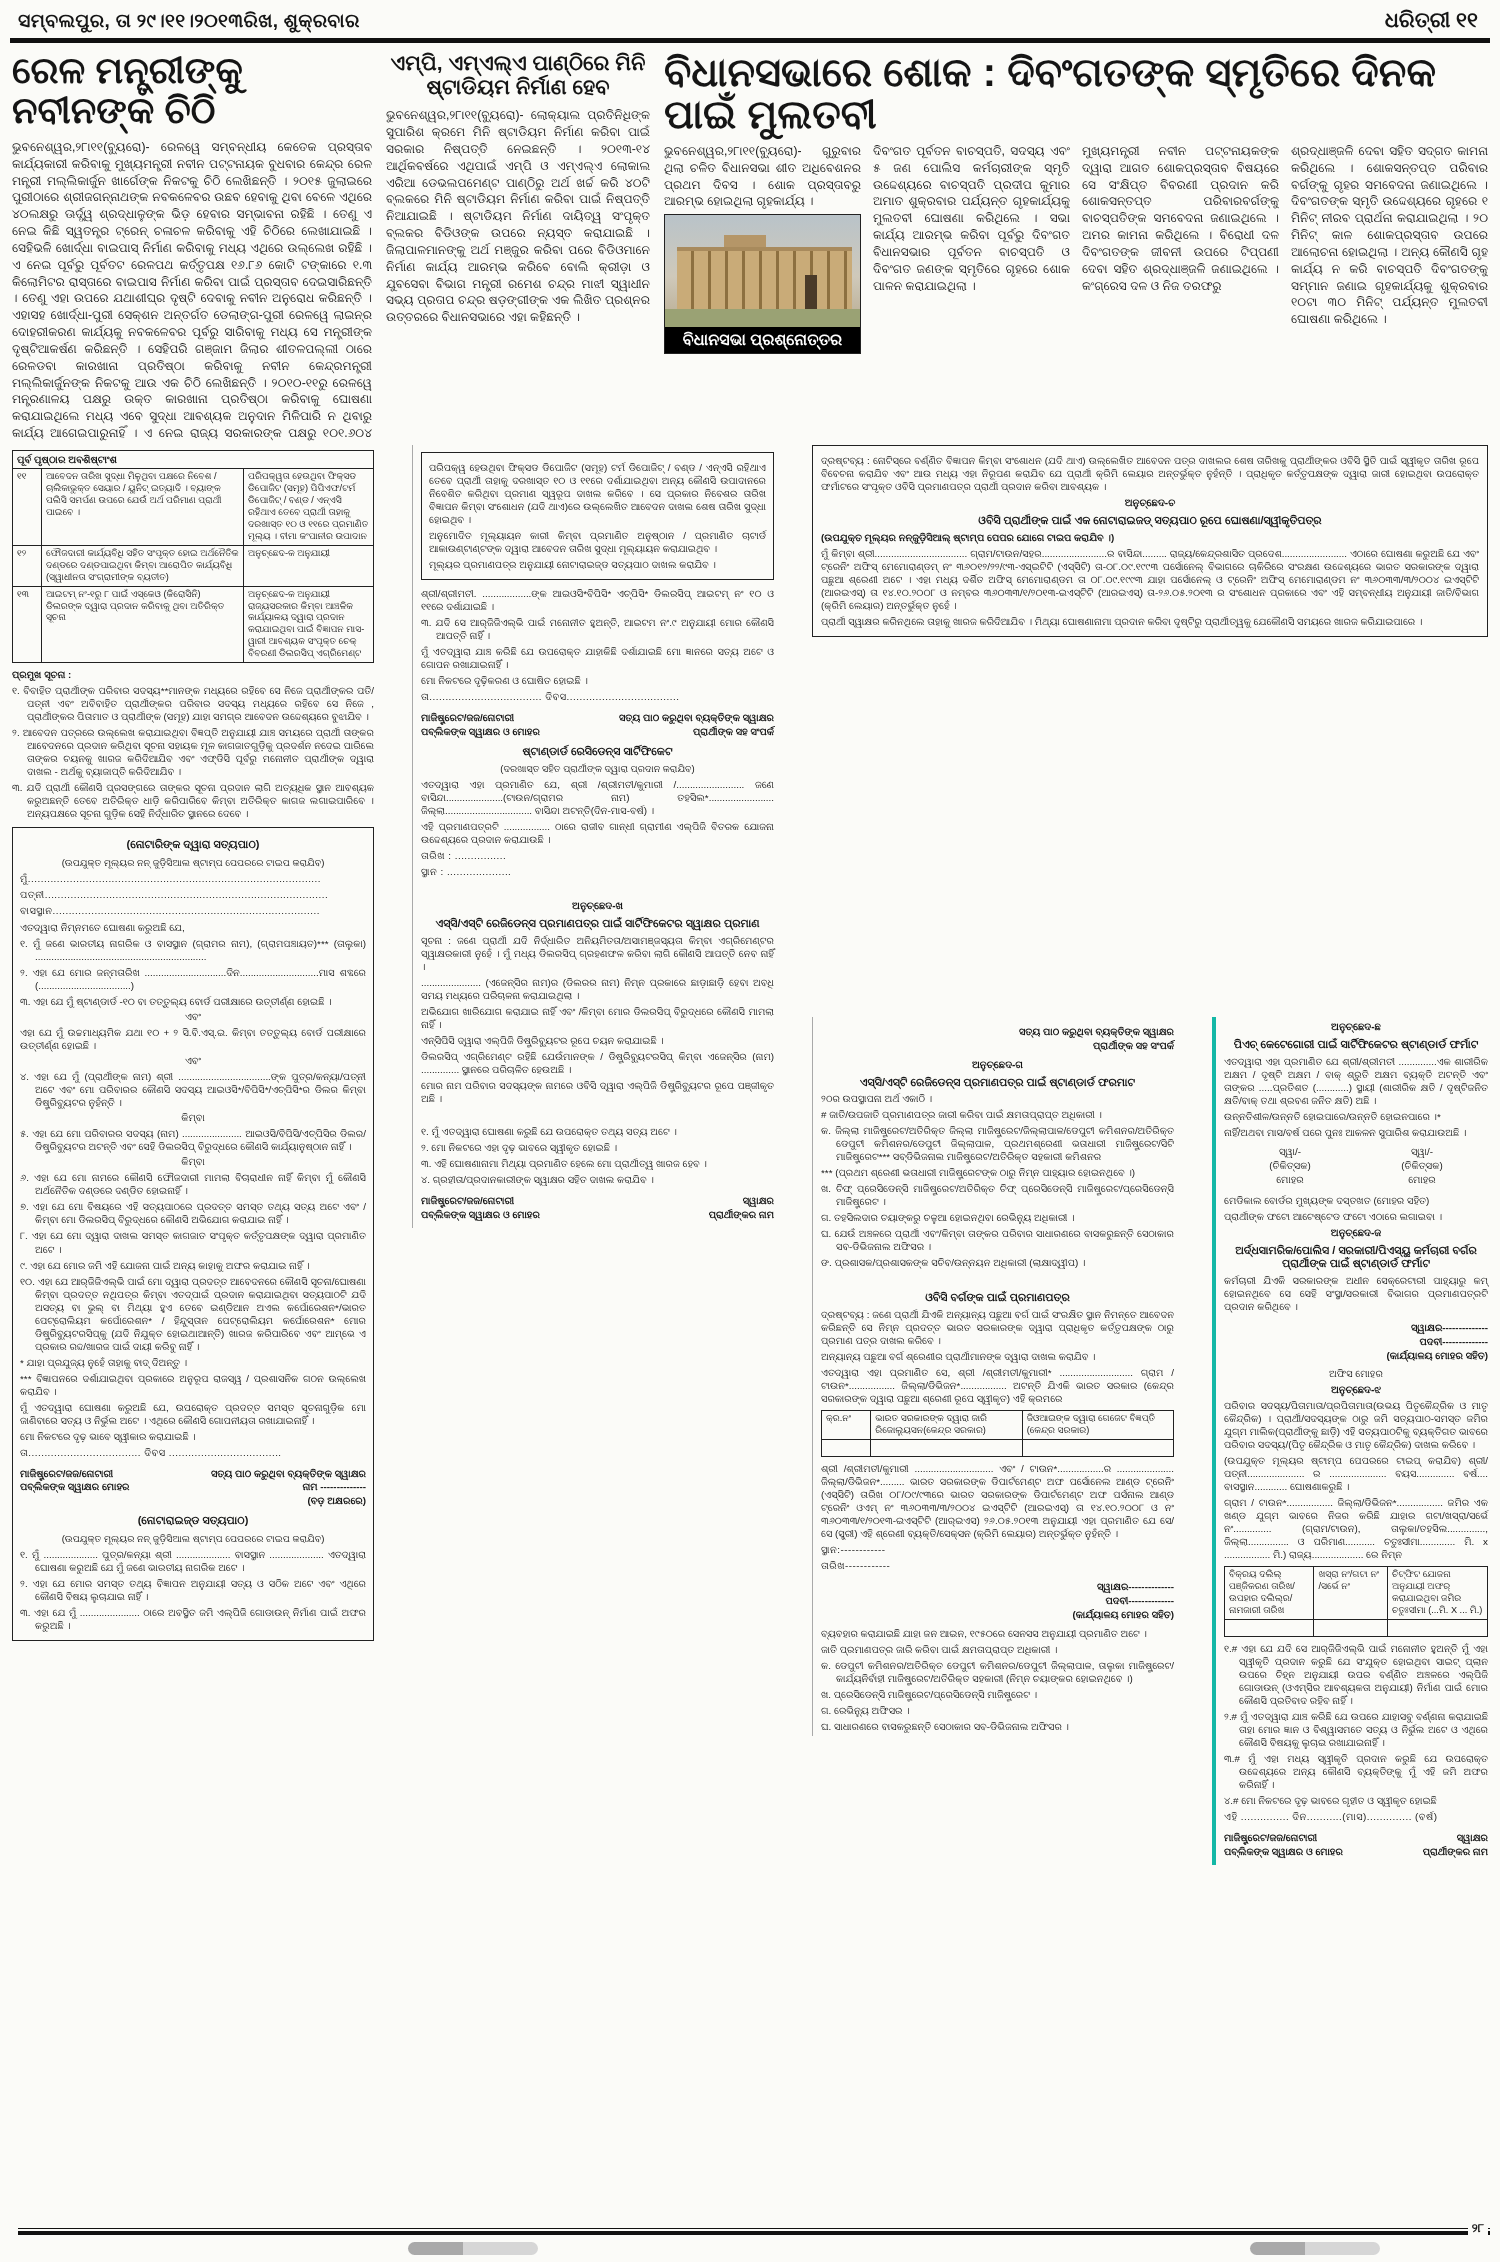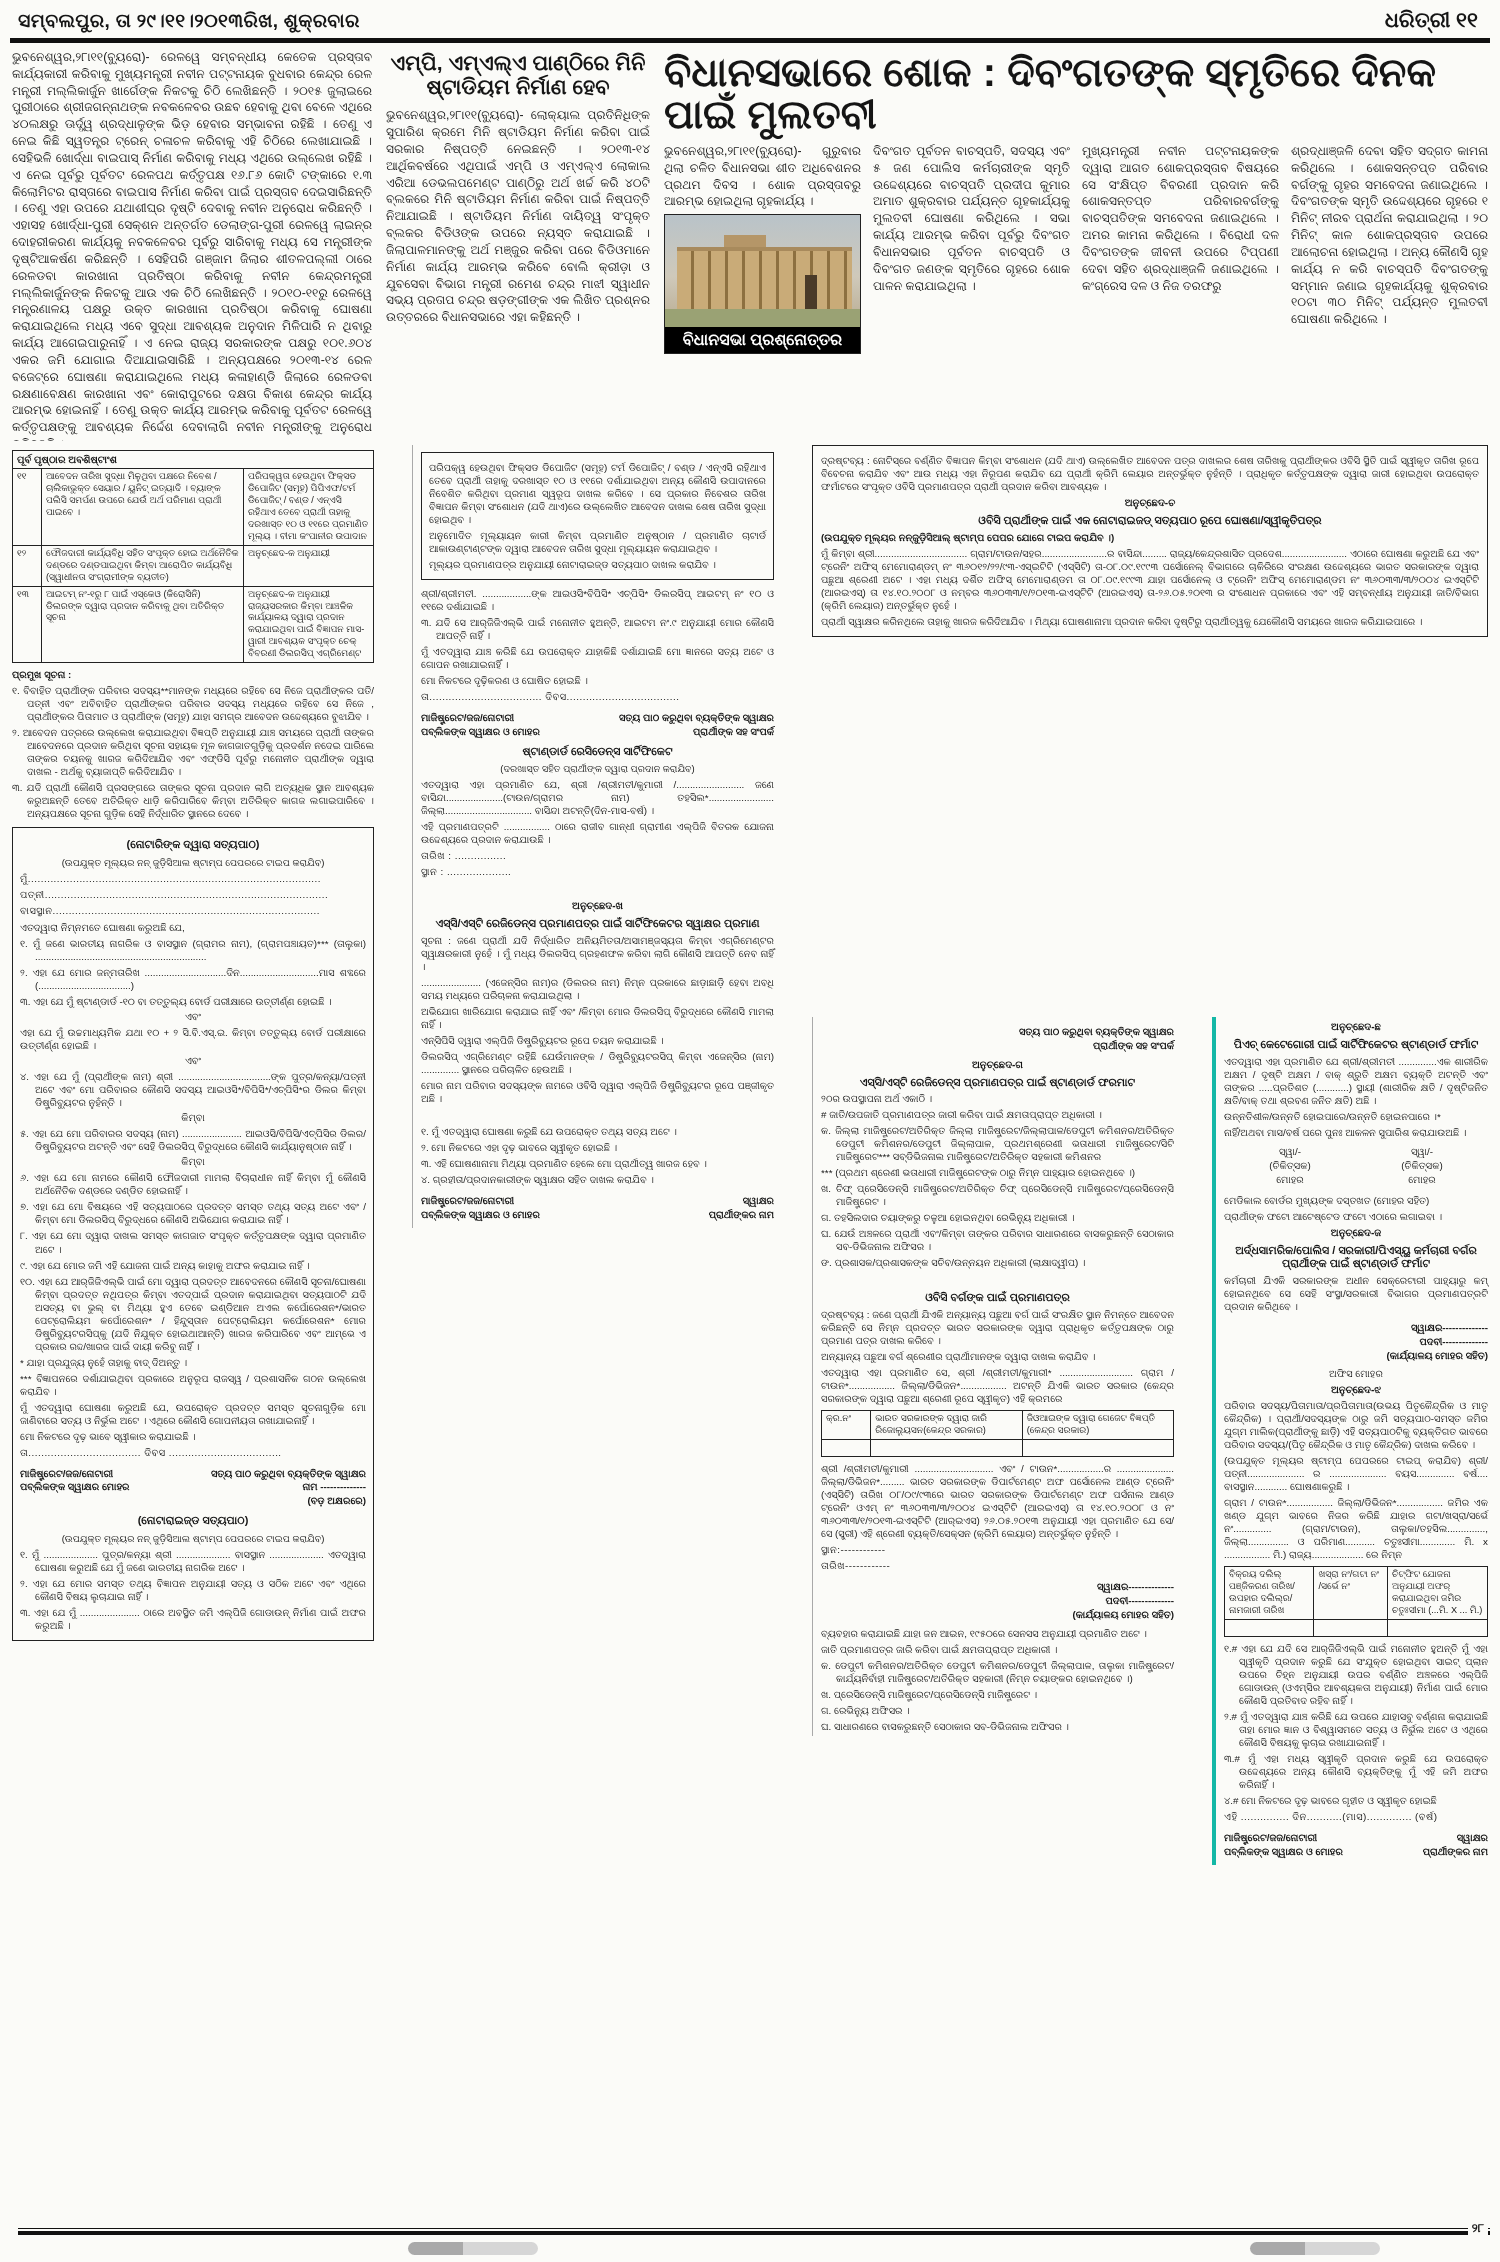--- a/index.html
+++ b/index.html
@@ -84,20 +84,21 @@
   <div class="mast-left">ସମ୍ବଲପୁର, ତା ୨୯।୧୧।୨୦୧୩ରିଖ, ଶୁକ୍ରବାର</div>
   <div class="mast-right">
     <span>ଧରିତ୍ରୀ</span>
     <span>୧୧</span>
   </div>
 </div>
 <div class="mast-rule"></div>
 
 <div class="articles">
   <div class="art">
+    <div class="hl1">ରେଳ ମନ୍ତ୍ରୀଙ୍କୁ ନବୀନଙ୍କ ଚିଠି</div>
     <div class="abody">ଭୁବନେଶ୍ୱର,୨୮ା୧୧(ବ୍ୟୁରୋ)- ରେଳୱେ ସମ୍ବନ୍ଧୀୟ କେତେକ ପ୍ରସ୍ତାବ କାର୍ଯ୍ୟକାରୀ କରିବାକୁ ମୁଖ୍ୟମନ୍ତ୍ରୀ ନବୀନ ପଟ୍ଟନାୟକ ବୁଧବାର କେନ୍ଦ୍ର ରେଳ ମନ୍ତ୍ରୀ ମଲ୍ଲିକାର୍ଜୁନ ଖାର୍ଗେଙ୍କ ନିକଟକୁ ଚିଠି ଲେଖିଛନ୍ତି । ୨୦୧୫ ଜୁଲାଇରେ ପୁରୀଠାରେ ଶ୍ରୀଜଗନ୍ନାଥଙ୍କ ନବକଳେବର ଉଛବ ହେବାକୁ ଥିବା ବେଳେ ଏଥିରେ ୪୦ଲକ୍ଷରୁ ଊର୍ଦ୍ଧ୍ୱ ଶ୍ରଦ୍ଧାଳୁଙ୍କ ଭିଡ଼ ହେବାର ସମ୍ଭାବନା ରହିଛି । ତେଣୁ ଏ ନେଇ କିଛି ସ୍ୱତନ୍ତ୍ର ଟ୍ରେନ୍ ଚଳାଚଳ କରିବାକୁ ଏହି ଚିଠିରେ ଲେଖାଯାଇଛି । ସେହିଭଳି ଖୋର୍ଦ୍ଧା ବାଇପାସ୍ ନିର୍ମାଣ କରିବାକୁ ମଧ୍ୟ ଏଥିରେ ଉଲ୍ଲେଖ ରହିଛି । ଏ ନେଇ ପୂର୍ବରୁ ପୂର୍ବତଟ ରେଳପଥ କର୍ତ୍ତୃପକ୍ଷ ୧୬.୮୬ କୋଟି ଟଙ୍କାରେ ୧.୩ କିଲୋମିଟର ରାସ୍ତାରେ ବାଇପାସ ନିର୍ମାଣ କରିବା ପାଇଁ ପ୍ରସ୍ତାବ ଦେଇସାରିଛନ୍ତି । ତେଣୁ ଏହା ଉପରେ ଯଥାଶୀଘ୍ର ଦୃଷ୍ଟି ଦେବାକୁ ନବୀନ ଅନୁରୋଧ କରିଛନ୍ତି । ଏହାସହ ଖୋର୍ଦ୍ଧା-ପୁରୀ ସେକ୍ଶନ ଅନ୍ତର୍ଗତ ଡେଲାଙ୍ଗ-ପୁରୀ ରେଳୱେ ଲାଇନ୍‌ର ଦୋହରୀକରଣ କାର୍ଯ୍ୟକୁ ନବକଳେବର ପୂର୍ବରୁ ସାରିବାକୁ ମଧ୍ୟ ସେ ମନ୍ତ୍ରୀଙ୍କ ଦୃଷ୍ଟିଆକର୍ଷଣ କରିଛନ୍ତି । ସେହିପରି ଗଞ୍ଜାମ ଜିଲାର ଶୀତଳପଲ୍ଲୀ ଠାରେ ରେଳଡବା କାରଖାନା ପ୍ରତିଷ୍ଠା କରିବାକୁ ନବୀନ କେନ୍ଦ୍ରମନ୍ତ୍ରୀ ମଲ୍ଲିକାର୍ଜୁନଙ୍କ ନିକଟକୁ ଆଉ ଏକ ଚିଠି ଲେଖିଛନ୍ତି । ୨୦୧୦-୧୧ରୁ ରେଳୱେ ମନ୍ତ୍ରଣାଳୟ ପକ୍ଷରୁ ଉକ୍ତ କାରଖାନା ପ୍ରତିଷ୍ଠା କରିବାକୁ ଘୋଷଣା କରାଯାଇଥିଲେ ମଧ୍ୟ ଏବେ ସୁଦ୍ଧା ଆବଶ୍ୟକ ଅନୁଦାନ ମିଳିପାରି ନ ଥିବାରୁ କାର୍ଯ୍ୟ ଆଗେଇପାରୁନାହିଁ । ଏ ନେଇ ରାଜ୍ୟ ସରକାରଙ୍କ ପକ୍ଷରୁ ୧୦୧.୬୦୪ ଏକର ଜମି ଯୋଗାଇ ଦିଆଯାଇସାରିଛି । ଅନ୍ୟପକ୍ଷରେ ୨୦୧୩-୧୪ ରେଳ ବଜେଟ୍‌ରେ ଘୋଷଣା କରାଯାଇଥିଲେ ମଧ୍ୟ କଳାହାଣ୍ଡି ଜିଲାରେ ରେଳଡବା ରକ୍ଷଣାବେକ୍ଷଣ କାରଖାନା ଏବଂ କୋରାପୁଟରେ ଦକ୍ଷତା ବିକାଶ କେନ୍ଦ୍ର କାର୍ଯ୍ୟ ଆରମ୍ଭ ହୋଇନାହିଁ । ତେଣୁ ଉକ୍ତ କାର୍ଯ୍ୟ ଆରମ୍ଭ କରିବାକୁ ପୂର୍ବତଟ ରେଳୱେ କର୍ତ୍ତୃପକ୍ଷଙ୍କୁ ଆବଶ୍ୟକ ନିର୍ଦ୍ଦେଶ ଦେବାଲାଗି ନବୀନ ମନ୍ତ୍ରୀଙ୍କୁ ଅନୁରୋଧ କରିଛନ୍ତି ।</div>
   </div>
   <div class="art">
     <div class="hl2">ଏମ୍ପି, ଏମ୍ଏଲ୍ଏ ପାଣ୍ଠିରେ ମିନି ଷ୍ଟାଡିୟମ ନିର୍ମାଣ ହେବ</div>
     <div class="abody">ଭୁବନେଶ୍ୱର,୨୮ା୧୧(ବ୍ୟୁରୋ)- ଲୋକ୍ୟାଲ ପ୍ରତିନିଧିଙ୍କ ସୁପାରିଶ କ୍ରମେ ମିନି ଷ୍ଟାଡିୟମ ନିର୍ମାଣ କରିବା ପାଇଁ ସରକାର ନିଷ୍ପତ୍ତି ନେଇଛନ୍ତି । ୨୦୧୩-୧୪ ଆର୍ଥିକବର୍ଷରେ ଏଥିପାଇଁ ଏମ୍ପି ଓ ଏମ୍ଏଲ୍ଏ ଲୋକାଲ ଏରିଆ ଡେଭଲପମେଣ୍ଟ ପାଣ୍ଠିରୁ ଅର୍ଥ ଖର୍ଚ୍ଚ କରି ୪୦ଟି ବ୍ଲକରେ ମିନି ଷ୍ଟାଡିୟମ ନିର୍ମାଣ କରିବା ପାଇଁ ନିଷ୍ପତ୍ତି ନିଆଯାଇଛି । ଷ୍ଟାଡିୟମ ନିର୍ମାଣ ଦାୟିତ୍ୱ ସଂପୃକ୍ତ ବ୍ଲକର ବିଡିଓଙ୍କ ଉପରେ ନ୍ୟସ୍ତ କରାଯାଇଛି । ଜିଲାପାଳମାନଙ୍କୁ ଅର୍ଥ ମଞ୍ଜୁର କରିବା ପରେ ବିଡିଓମାନେ ନିର୍ମାଣ କାର୍ଯ୍ୟ ଆରମ୍ଭ କରିବେ ବୋଲି କ୍ରୀଡ଼ା ଓ ଯୁବସେବା ବିଭାଗ ମନ୍ତ୍ରୀ ରମେଶ ଚନ୍ଦ୍ର ମାଝୀ ସ୍ୱାଧୀନ ସଭ୍ୟ ପ୍ରତାପ ଚନ୍ଦ୍ର ଷଡ଼ଙ୍ଗୀଙ୍କ ଏକ ଲିଖିତ ପ୍ରଶ୍ନର ଉତ୍ତରରେ ବିଧାନସଭାରେ ଏହା କହିଛନ୍ତି ।</div>
   </div>
   <div class="art">
     <div class="hl3">ବିଧାନସଭାରେ ଶୋକ : ଦିବଂଗତଙ୍କ ସ୍ମୃତିରେ ଦିନକ ପାଇଁ ମୁଲତବୀ</div>
     <div class="a3cols">
       <div>

